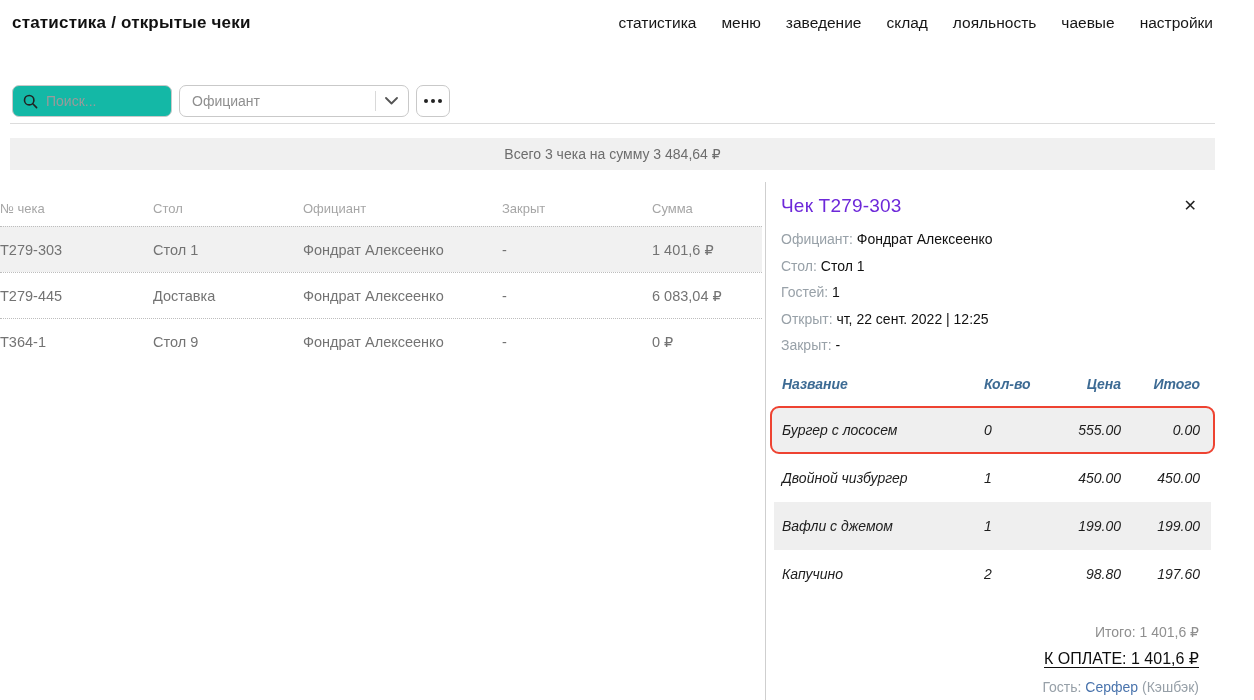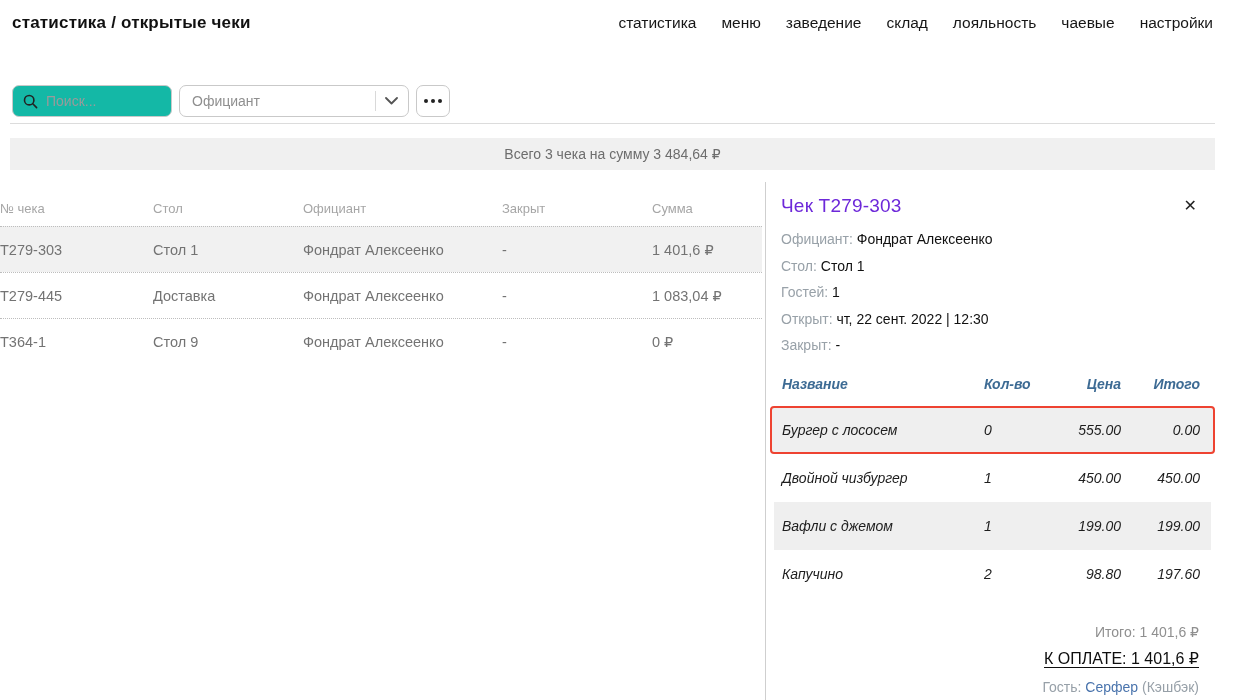--- a/index.html
+++ b/index.html
@@ -77,21 +77,21 @@
   .meta-value { color: #111; }
 
   .items { margin: 13px -12px 0 -7px; font-style: italic; }
   .items-grid { display: grid; grid-template-columns: 202px 57px 80px 79px; align-items: center; }
   .items-head { padding: 4px 12px 14px 8px; }
   .items-head .icol { font-size: 14px; font-weight: bold; color: #3d6b94; }
   .icol.num, .item-row .cell.num { text-align: right; }
   .item-row { height: 48px; padding: 0 12px 0 8px; font-size: 14px; color: #1d1d1d; }
   .item-row.shaded { background: #efefef; }
   .item-row.flagged {
-    margin: 0 -4px; border: 2px solid #ee4331; border-radius: 4px;
+    margin: 0 -4px; border: 2px solid #ee4331; border-radius: 9px;
     padding: 0 14px 0 10px; background: #efefef;
   }
   .item-row .cell { white-space: nowrap; }
 
   .totals { margin-top: 26px; text-align: right; }
   .totals .subtotal { font-size: 14px; color: #8f8f8f; margin-bottom: 9px; white-space: nowrap; }
   .totals .due {
     font-size: 16px; color: #0e0e0e; font-weight: 500;
     text-decoration: underline; text-underline-offset: 3px; margin-bottom: 11px; white-space: nowrap;
   }
@@ -161,21 +161,21 @@
     <span class="nowrap">Фондрат Алексеенко</span>
     <span class="nowrap">-</span>
     <span class="nowrap">1 401,6 ₽</span>
   </div>
 
   <div class="checks-grid check-row">
     <span class="nowrap">T279-445</span>
     <span class="nowrap">Доставка</span>
     <span class="nowrap">Фондрат Алексеенко</span>
     <span class="nowrap">-</span>
-    <span class="nowrap">1 083,04 ₽</span>
+    <span class="nowrap">6 083,04 ₽</span>
   </div>
 
   <div class="checks-grid check-row">
     <span class="nowrap">T364-1</span>
     <span class="nowrap">Стол 9</span>
     <span class="nowrap">Фондрат Алексеенко</span>
     <span class="nowrap">-</span>
     <span class="nowrap">0 ₽</span>
   </div>
 </div>
@@ -194,21 +194,21 @@
     <div class="meta-row">
       <span class="meta-label">Стол:</span>
       <span class="meta-value">Стол 1</span>
     </div>
     <div class="meta-row">
       <span class="meta-label">Гостей:</span>
       <span class="meta-value">1</span>
     </div>
     <div class="meta-row">
       <span class="meta-label">Открыт:</span>
-      <span class="meta-value">чт, 22 сент. 2022 | 12:30</span>
+      <span class="meta-value">чт, 22 сент. 2022 | 12:25</span>
     </div>
     <div class="meta-row">
       <span class="meta-label">Закрыт:</span>
       <span class="meta-value">-</span>
     </div>
   </div>
 
   <div class="items">
     <div class="items-grid items-head">
       <span class="icol">Название</span>

